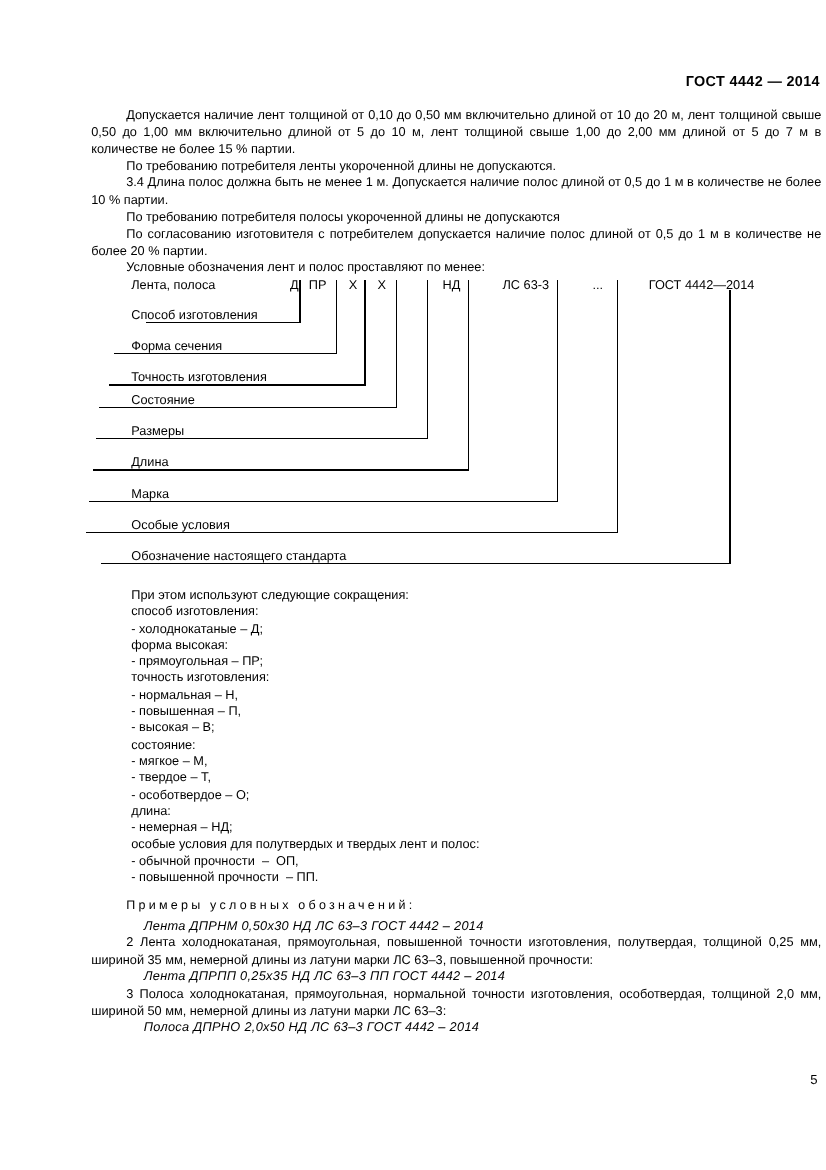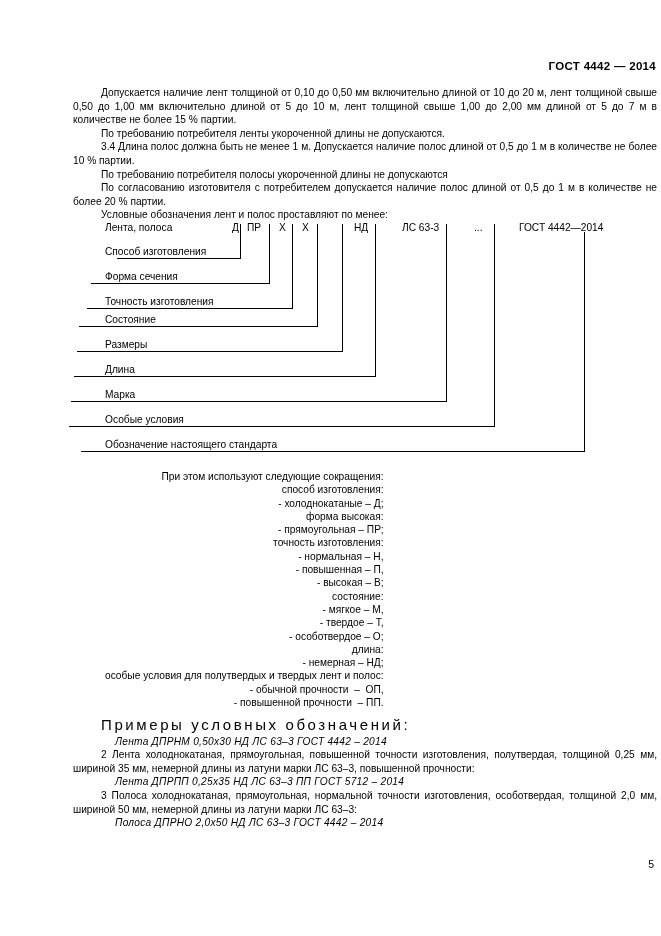--- a/index.html
+++ b/index.html
@@ -70,36 +70,36 @@
   }
 
   
   .abbr-block {
     position: absolute;
     left: 76px;
     top: 470px;
     font-size: 10.2px;
     line-height: 13.3px;
   }
-  .abbr-line { margin: 0; white-space: pre; text-align: right; }
+  .abbr-line { margin: 0; white-space: pre; }
 
   
   .examples {
     position: absolute;
     left: 44px;
     top: 718px;
     width: 584px;
     font-size: 10.2px;
     line-height: 13.6px;
   }
   .ex-heading {
     margin: 0 0 3px 0;
     text-indent: 28px;
     letter-spacing: 2.6px;
-    font-size: 15px;
+    font-size: 10px;
   }
   .ex-para {
     margin: 0;
     text-align: justify;
     text-indent: 28px;
   }
   .ex-desig {
     margin: 0;
     font-style: italic;
     text-indent: 42px;
@@ -206,21 +206,21 @@
     <p class="abbr-line">- обычной прочности  –  ОП,</p>
     <p class="abbr-line">- повышенной прочности  – ПП.</p>
   </div>
 
   <div class="examples">
     <p class="ex-heading">Примеры условных обозначений:</p>
 
     <p class="ex-desig">Лента ДПРНМ  0,50х30 НД ЛС 63–3  ГОСТ 4442 – 2014</p>
 
     <p class="ex-para">2 Лента  холоднокатаная,  прямоугольная,  повышенной  точности  изготовления,  полутвердая, толщиной  0,25  мм,  шириной  35  мм,  немерной  длины  из  латуни  марки  ЛС  63–3,  повышенной прочности:</p>
-    <p class="ex-desig">Лента ДПРПП 0,25х35 НД  ЛС 63–3  ПП  ГОСТ 5712 – 2014</p>
+    <p class="ex-desig">Лента ДПРПП 0,25х35 НД  ЛС 63–3  ПП  ГОСТ 4442 – 2014</p>
 
     <p class="ex-para">3 Полоса  холоднокатаная,  прямоугольная,  нормальной  точности  изготовления,  особотвердая, толщиной 2,0 мм, шириной 50 мм, немерной длины из латуни марки ЛС 63–3:</p>
     <p class="ex-desig">Полоса ДПРНО 2,0х50 НД  ЛС 63–3  ГОСТ 4442 – 2014</p>
   </div>
 
   <div class="page-number">5</div>
 
 </div>
 
 </body></html>

